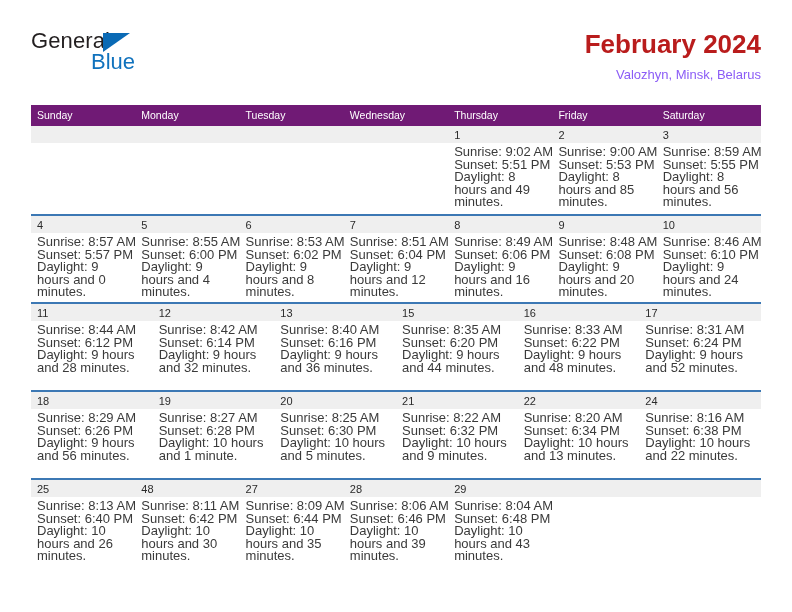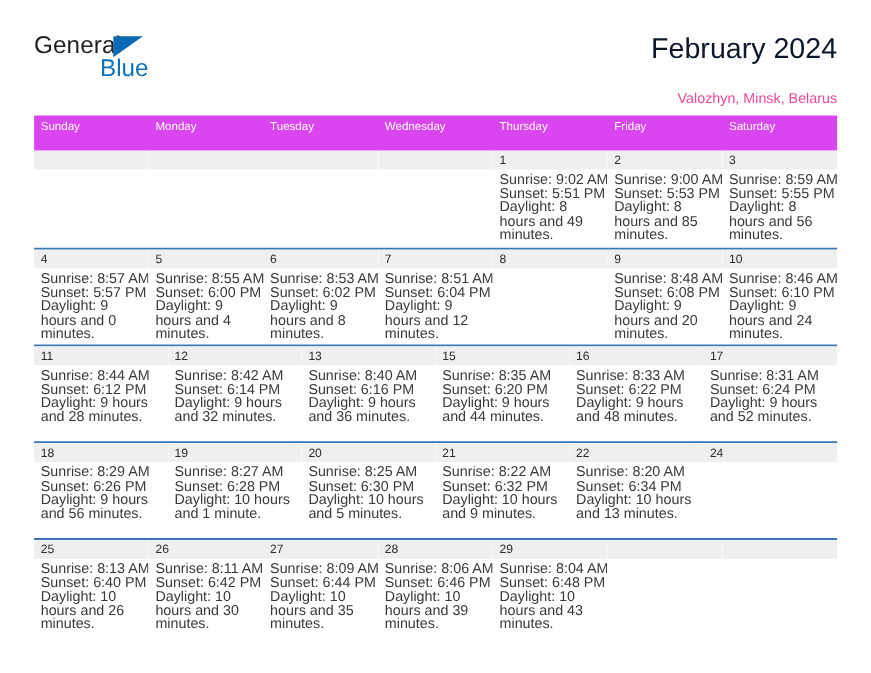--- a/index.html
+++ b/index.html
@@ -66,44 +66,45 @@
   }
 
   .titles {
     position: absolute;
     right: 0;
     top: 0;
     text-align: right;
   }
   .cal-title {
     font-size: 26px;
-    color: #0f172a;
+    color: #b91c1c;
     line-height: 32px;
     white-space: nowrap;
+    font-weight: bold;
   }
   .cal-subtitle {
     font-size: 13px;
-    color: #ec4899;
+    color: #8b5cf6;
     line-height: 20px;
-    margin-top: 20px;
+    margin-top: 5px;
     white-space: nowrap;
   }
 
   
   .calendar {
     position: absolute;
     left: 31px;
     top: 105px;
     width: 730px;
   }
 
   .weekday-row {
     display: flex;
-    background: #d946ef;
-    height: 32px;
+    background: #701a75;
+    height: 21px;
   }
   .weekday {
     flex: 1 1 0;
     box-sizing: border-box;
     padding: 3px 0 0 6px;
     color: #ffffff;
     font-size: 10.5px;
     line-height: 14px;
     white-space: nowrap;
     overflow: hidden;
@@ -250,20 +251,25 @@
           <div class="day-cell">
             <div class="day-number-band">7</div>
             <div class="day-info">
               <div>Sunrise: 8:51 AM</div>
               <div>Sunset: 6:04 PM</div>
               <div class="daylight">Daylight: 9 hours and 12 minutes.</div>
             </div>
           </div>
           <div class="day-cell">
             <div class="day-number-band">8</div>
+            <div class="day-info">
+              <div>Sunrise: 8:49 AM</div>
+              <div>Sunset: 6:06 PM</div>
+              <div class="daylight">Daylight: 9 hours and 16 minutes.</div>
+            </div>
           </div>
           <div class="day-cell">
             <div class="day-number-band">9</div>
             <div class="day-info">
               <div>Sunrise: 8:48 AM</div>
               <div>Sunset: 6:08 PM</div>
               <div class="daylight">Daylight: 9 hours and 20 minutes.</div>
             </div>
           </div>
           <div class="day-cell">
@@ -361,33 +367,38 @@
           <div class="day-cell">
             <div class="day-number-band">22</div>
             <div class="day-info">
               <div>Sunrise: 8:20 AM</div>
               <div>Sunset: 6:34 PM</div>
               <div class="daylight">Daylight: 10 hours and 13 minutes.</div>
             </div>
           </div>
           <div class="day-cell">
             <div class="day-number-band">24</div>
+            <div class="day-info">
+              <div>Sunrise: 8:16 AM</div>
+              <div>Sunset: 6:38 PM</div>
+              <div class="daylight">Daylight: 10 hours and 22 minutes.</div>
+            </div>
           </div>
         </div>
         <div class="week-row">
           <div class="day-cell">
             <div class="day-number-band">25</div>
             <div class="day-info">
               <div>Sunrise: 8:13 AM</div>
               <div>Sunset: 6:40 PM</div>
               <div class="daylight">Daylight: 10 hours and 26 minutes.</div>
             </div>
           </div>
           <div class="day-cell">
-            <div class="day-number-band">26</div>
+            <div class="day-number-band">48</div>
             <div class="day-info">
               <div>Sunrise: 8:11 AM</div>
               <div>Sunset: 6:42 PM</div>
               <div class="daylight">Daylight: 10 hours and 30 minutes.</div>
             </div>
           </div>
           <div class="day-cell">
             <div class="day-number-band">27</div>
             <div class="day-info">
               <div>Sunrise: 8:09 AM</div>

